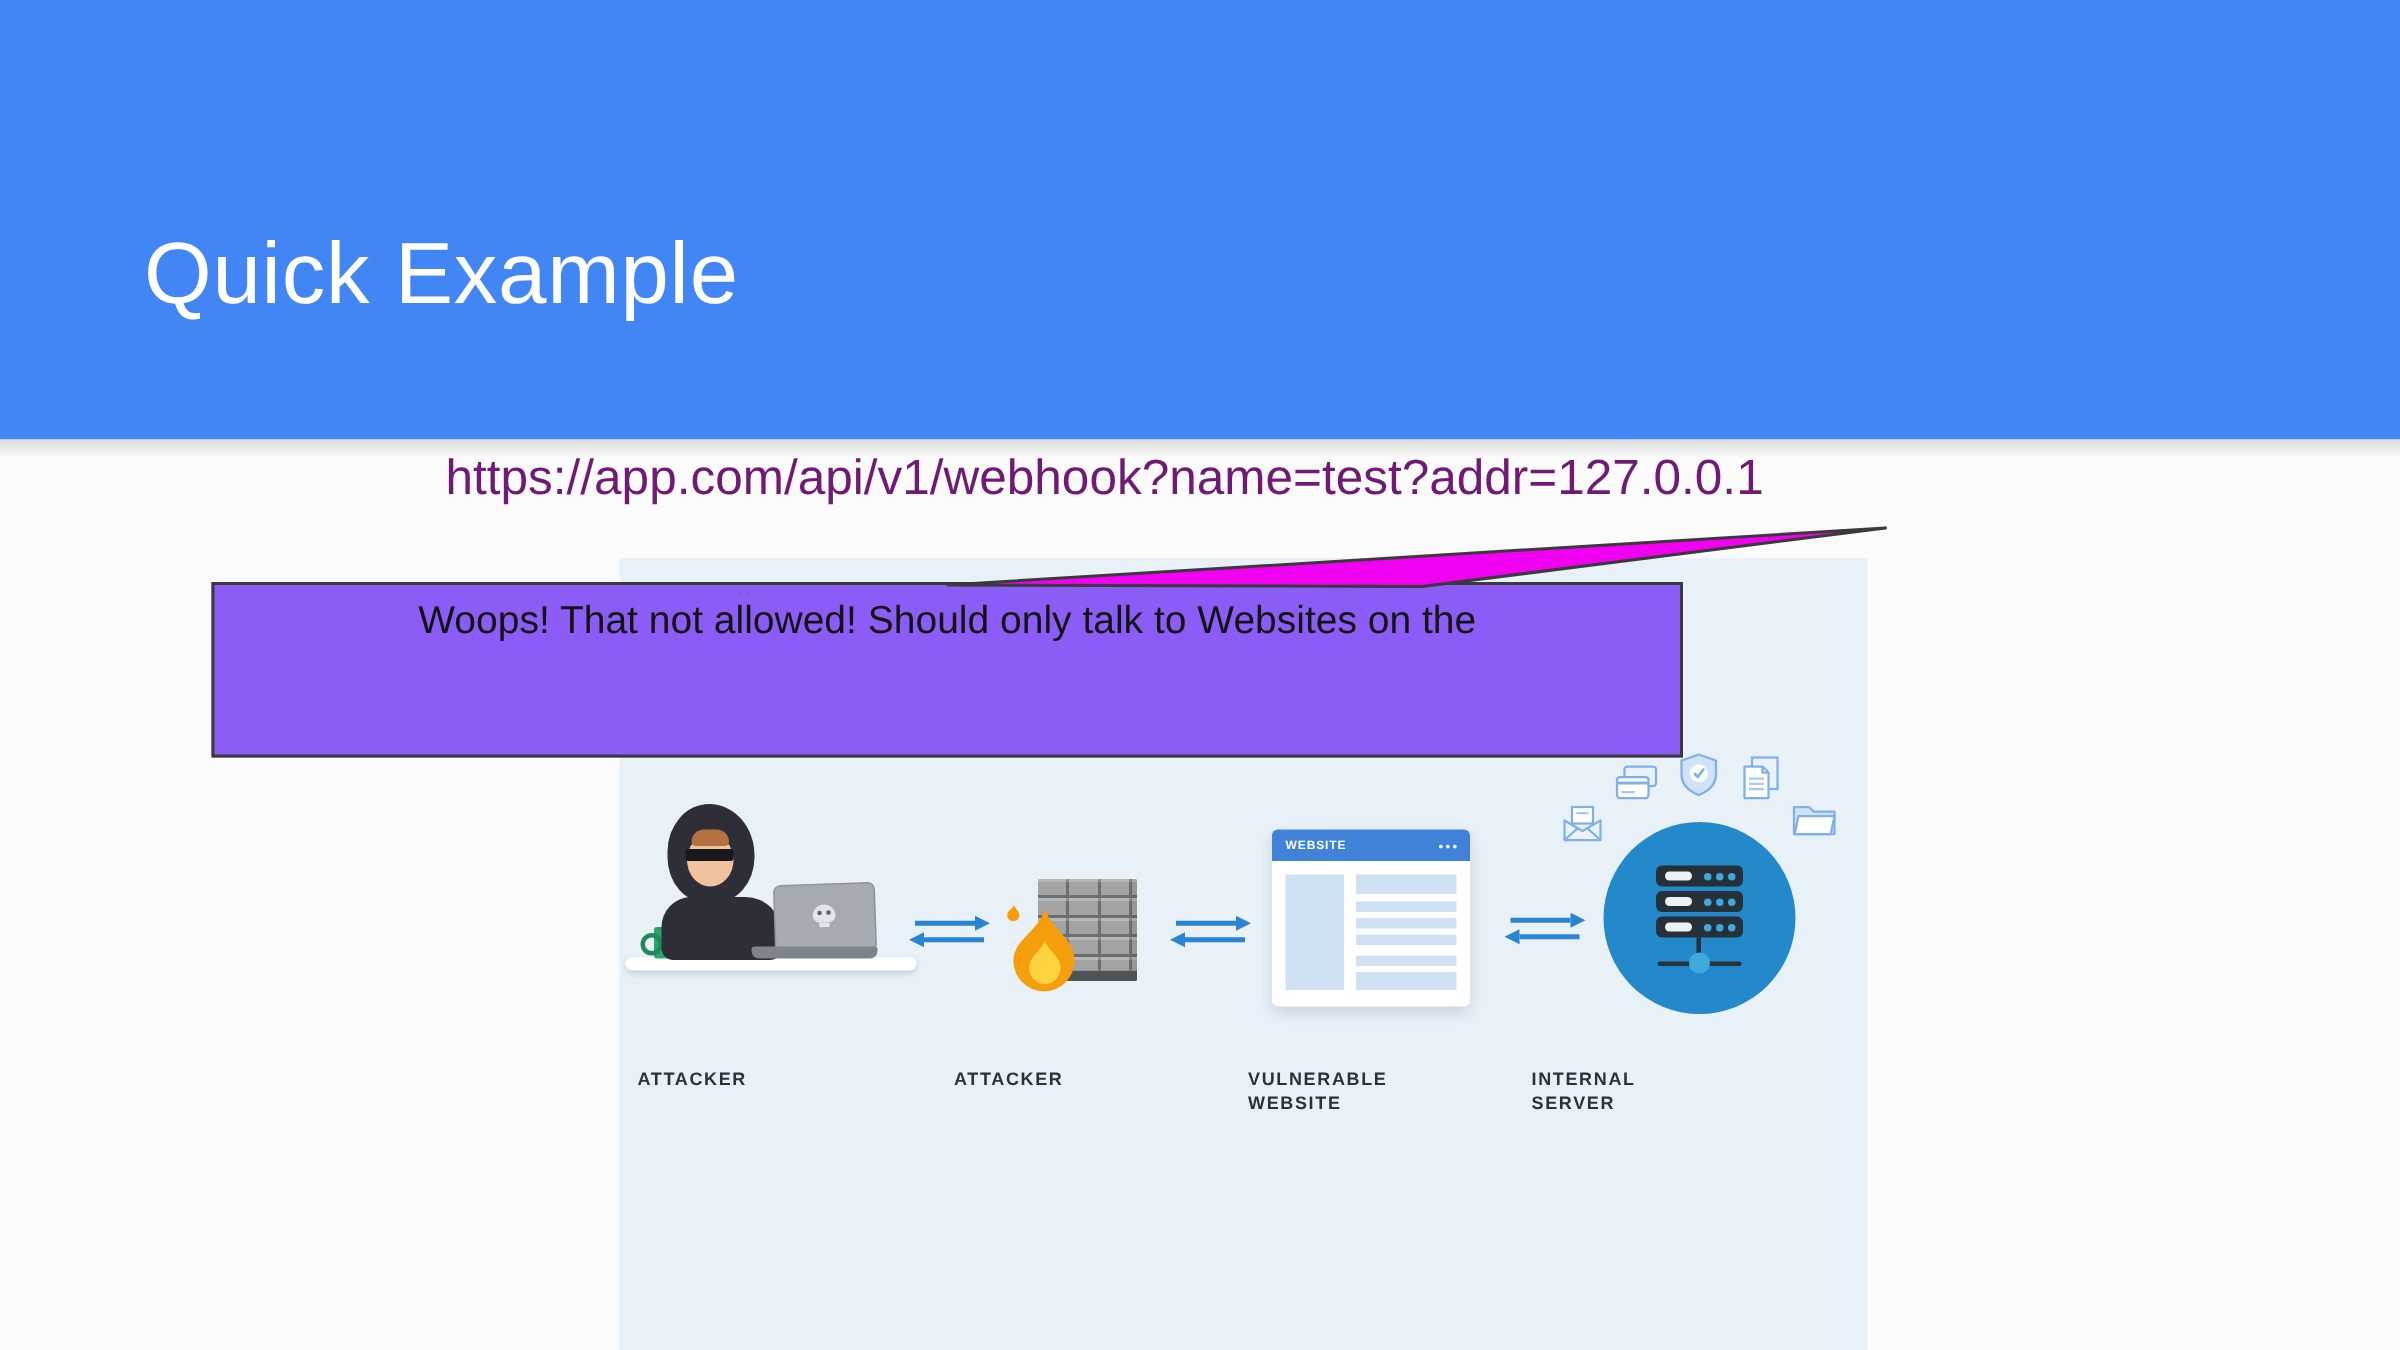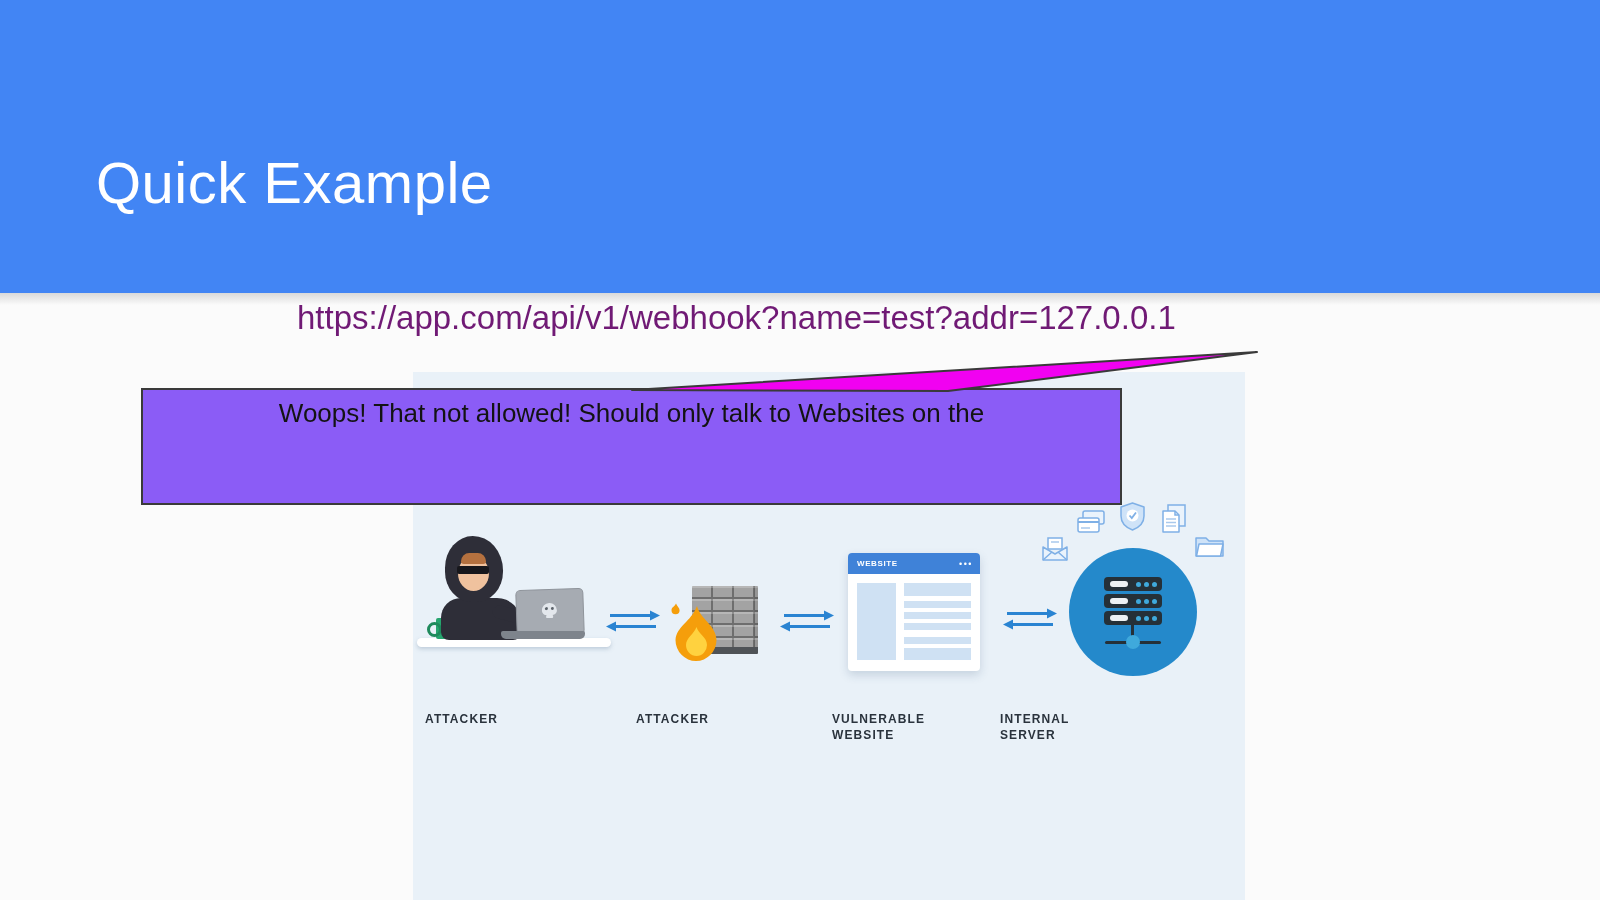--- a/index.html
+++ b/index.html
@@ -229,21 +229,21 @@
   <div class="node-label" style="left:425px;top:711px;">
     <span>ATTACKER</span>
   </div>
   <div class="node-label" style="left:636px;top:711px;">
     <span>ATTACKER</span>
   </div>
   <div class="node-label" style="left:832px;top:711px;">
     <span>VULNERABLE</span>
     <span>WEBSITE</span>
   </div>
-  <div class="node-label" style="left:1000px;top:711px;">
+  <div class="node-label" style="left:1021px;top:711px;">
     <span>INTERNAL</span>
     <span>SERVER</span>
   </div>
 
   <div class="callout">
     <div class="callout-text">
       <div>Woops! That not allowed! Should only talk to Websites on the</div>
     </div>
   </div>
   <svg class="overlay" width="1600" height="900" viewBox="0 0 1600 900">

